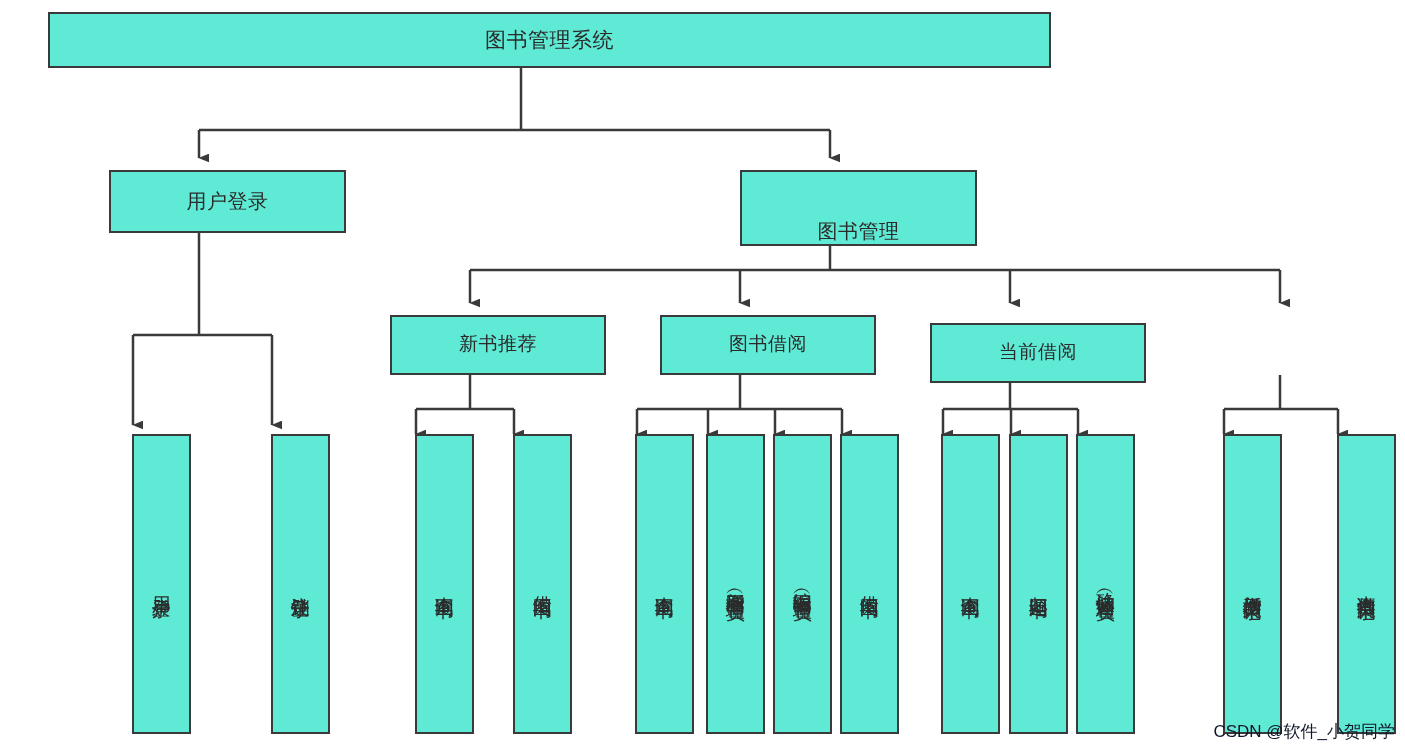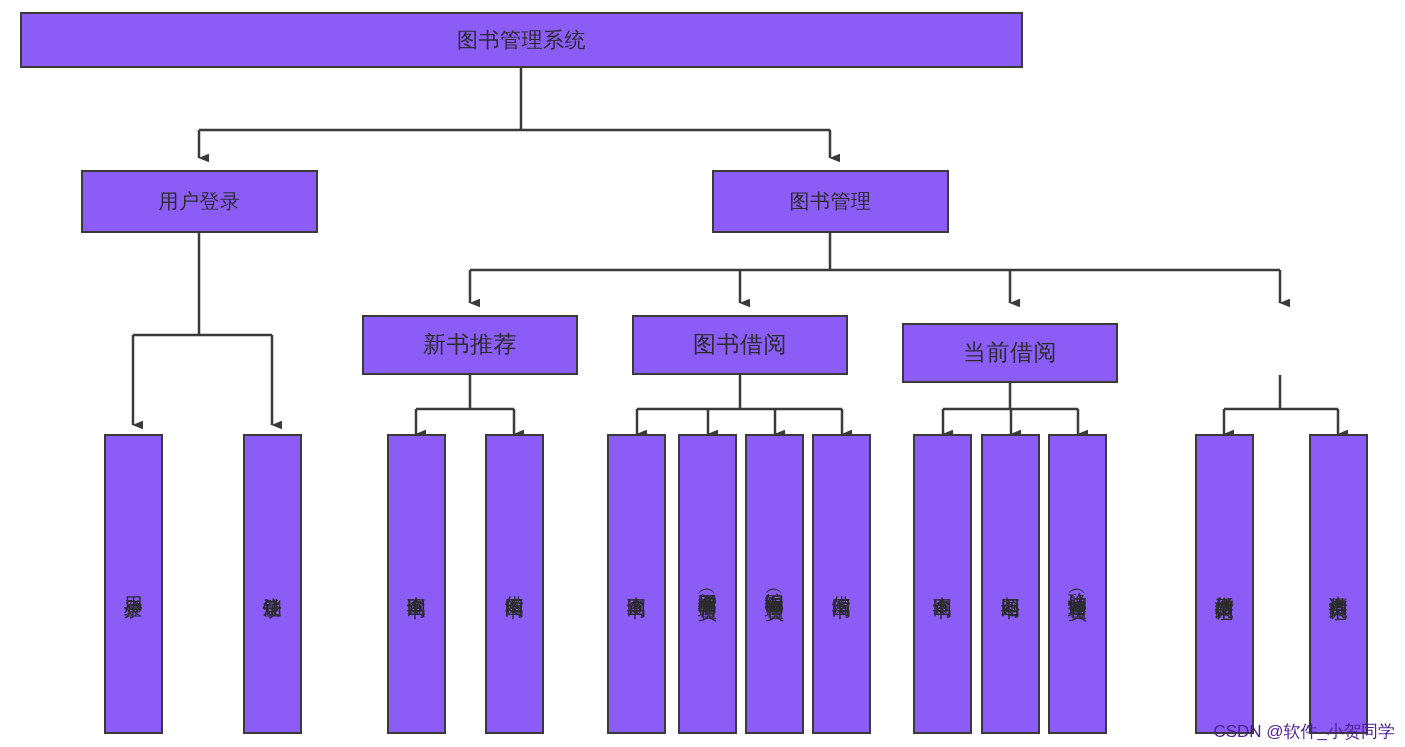--- a/index.html
+++ b/index.html
@@ -21,61 +21,63 @@
     position: absolute;
     left: 0;
     top: 0;
     width: 1405px;
     height: 747px;
     pointer-events: none;
   }
   .node {
     position: absolute;
     box-sizing: border-box;
-    background: #8b5cf6;
+    background: #5eead4;
     border: 2.5px solid #3a3a3a;
     display: flex;
     align-items: center;
     justify-content: center;
     color: #2b2b2b;
     z-index: 2;
+    margin-left: 28px;
   }
   .node-label {
     display: block;
     line-height: 1.18;
     letter-spacing: 0.5px;
     white-space: pre;
   }
   .node.root {
     font-size: 21px;
   }
   .node.level1 {
     font-size: 20px;
   }
   .node.level2 {
-    font-size: 23px;
+    font-size: 19px;
+    font-family: Liberation Mono, monospace;
   }
   .node.leaf {
     align-items: center;
     justify-content: center;
     font-size: 19px;
   }
   .node.leaf .node-label {
     writing-mode: vertical-rl;
     text-orientation: upright;
     line-height: 1.12;
     letter-spacing: 1.5px;
     max-height: 270px;
   }
   #watermark {
     position: absolute;
     right: 10px;
     bottom: 4px;
     font-size: 17px;
-    color: #4c1d95;
+    color: #0f172a;
     z-index: 5;
     white-space: pre;
     pointer-events: none;
   }
 </style>
 </head>
 <body>
 
 <div id="diagram-canvas">
 
@@ -142,21 +144,21 @@
   </svg>
 
   <div class="node root" style="left:20px; top:12px; width:1003px; height:56px;">
     <span class="node-label">图书管理系统</span>
   </div>
 
   <div class="node level1" style="left:81px; top:170px; width:237px; height:63px;">
     <span class="node-label">用户登录</span>
   </div>
 
-  <div class="node level1" style="left:712px; top:170px; width:237px; height:63px;">
+  <div class="node level1" style="left:712px; top:170px; width:237px; height:76px;align-items:flex-end;">
     <span class="node-label">图书管理</span>
   </div>
 
   <div class="node level2" style="left:362px; top:315px; width:216px; height:60px;">
     <span class="node-label">新书推荐</span>
   </div>
 
   <div class="node level2" style="left:632px; top:315px; width:216px; height:60px;">
     <span class="node-label">图书借阅</span>
   </div>

